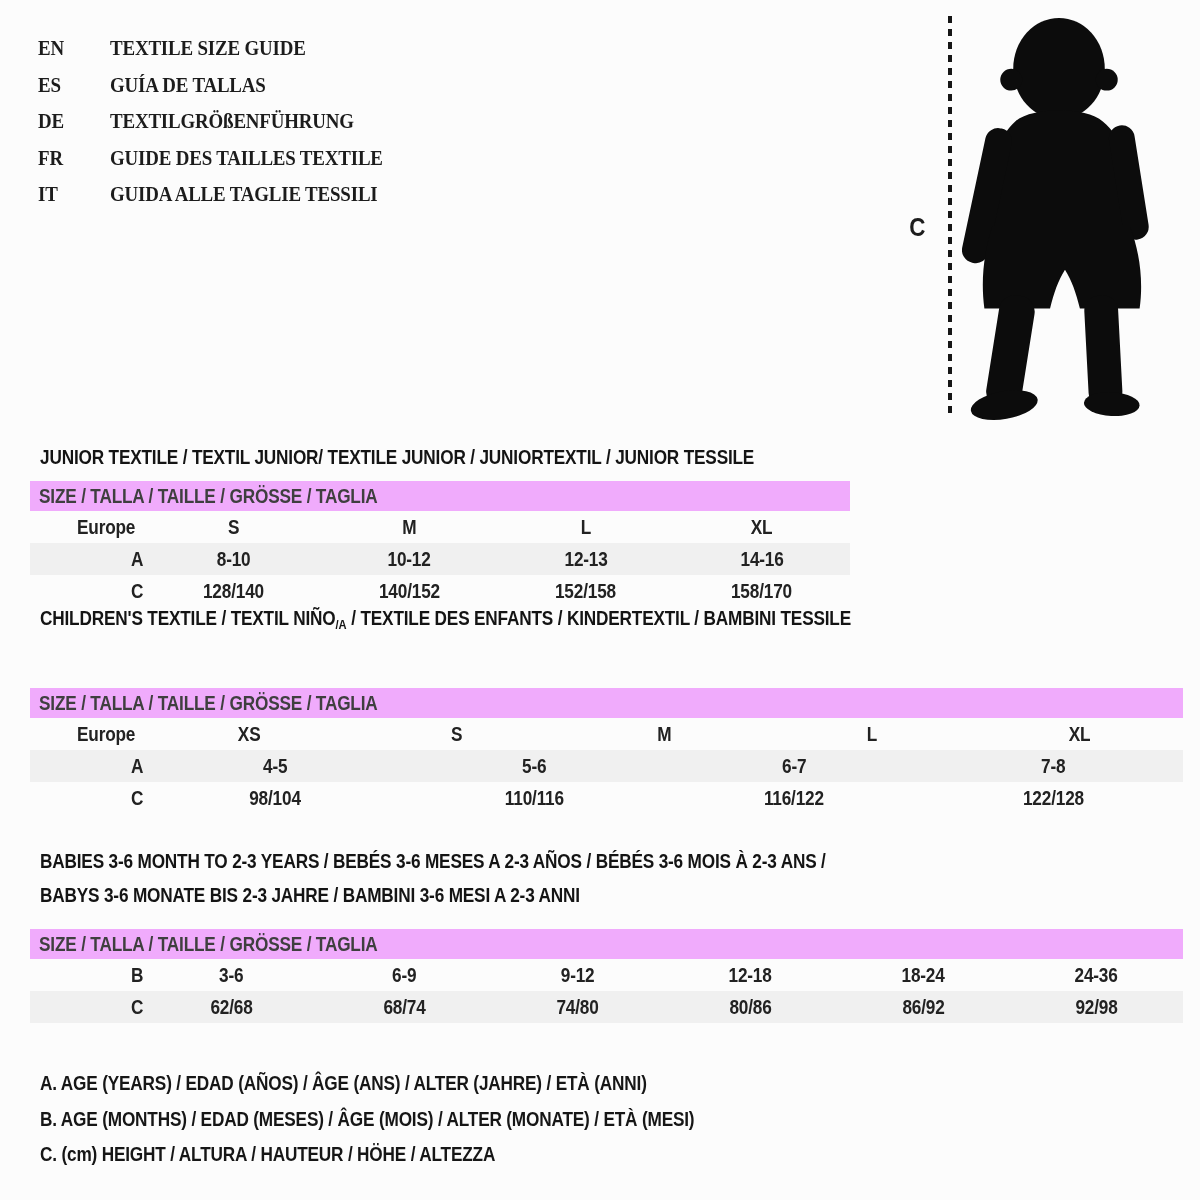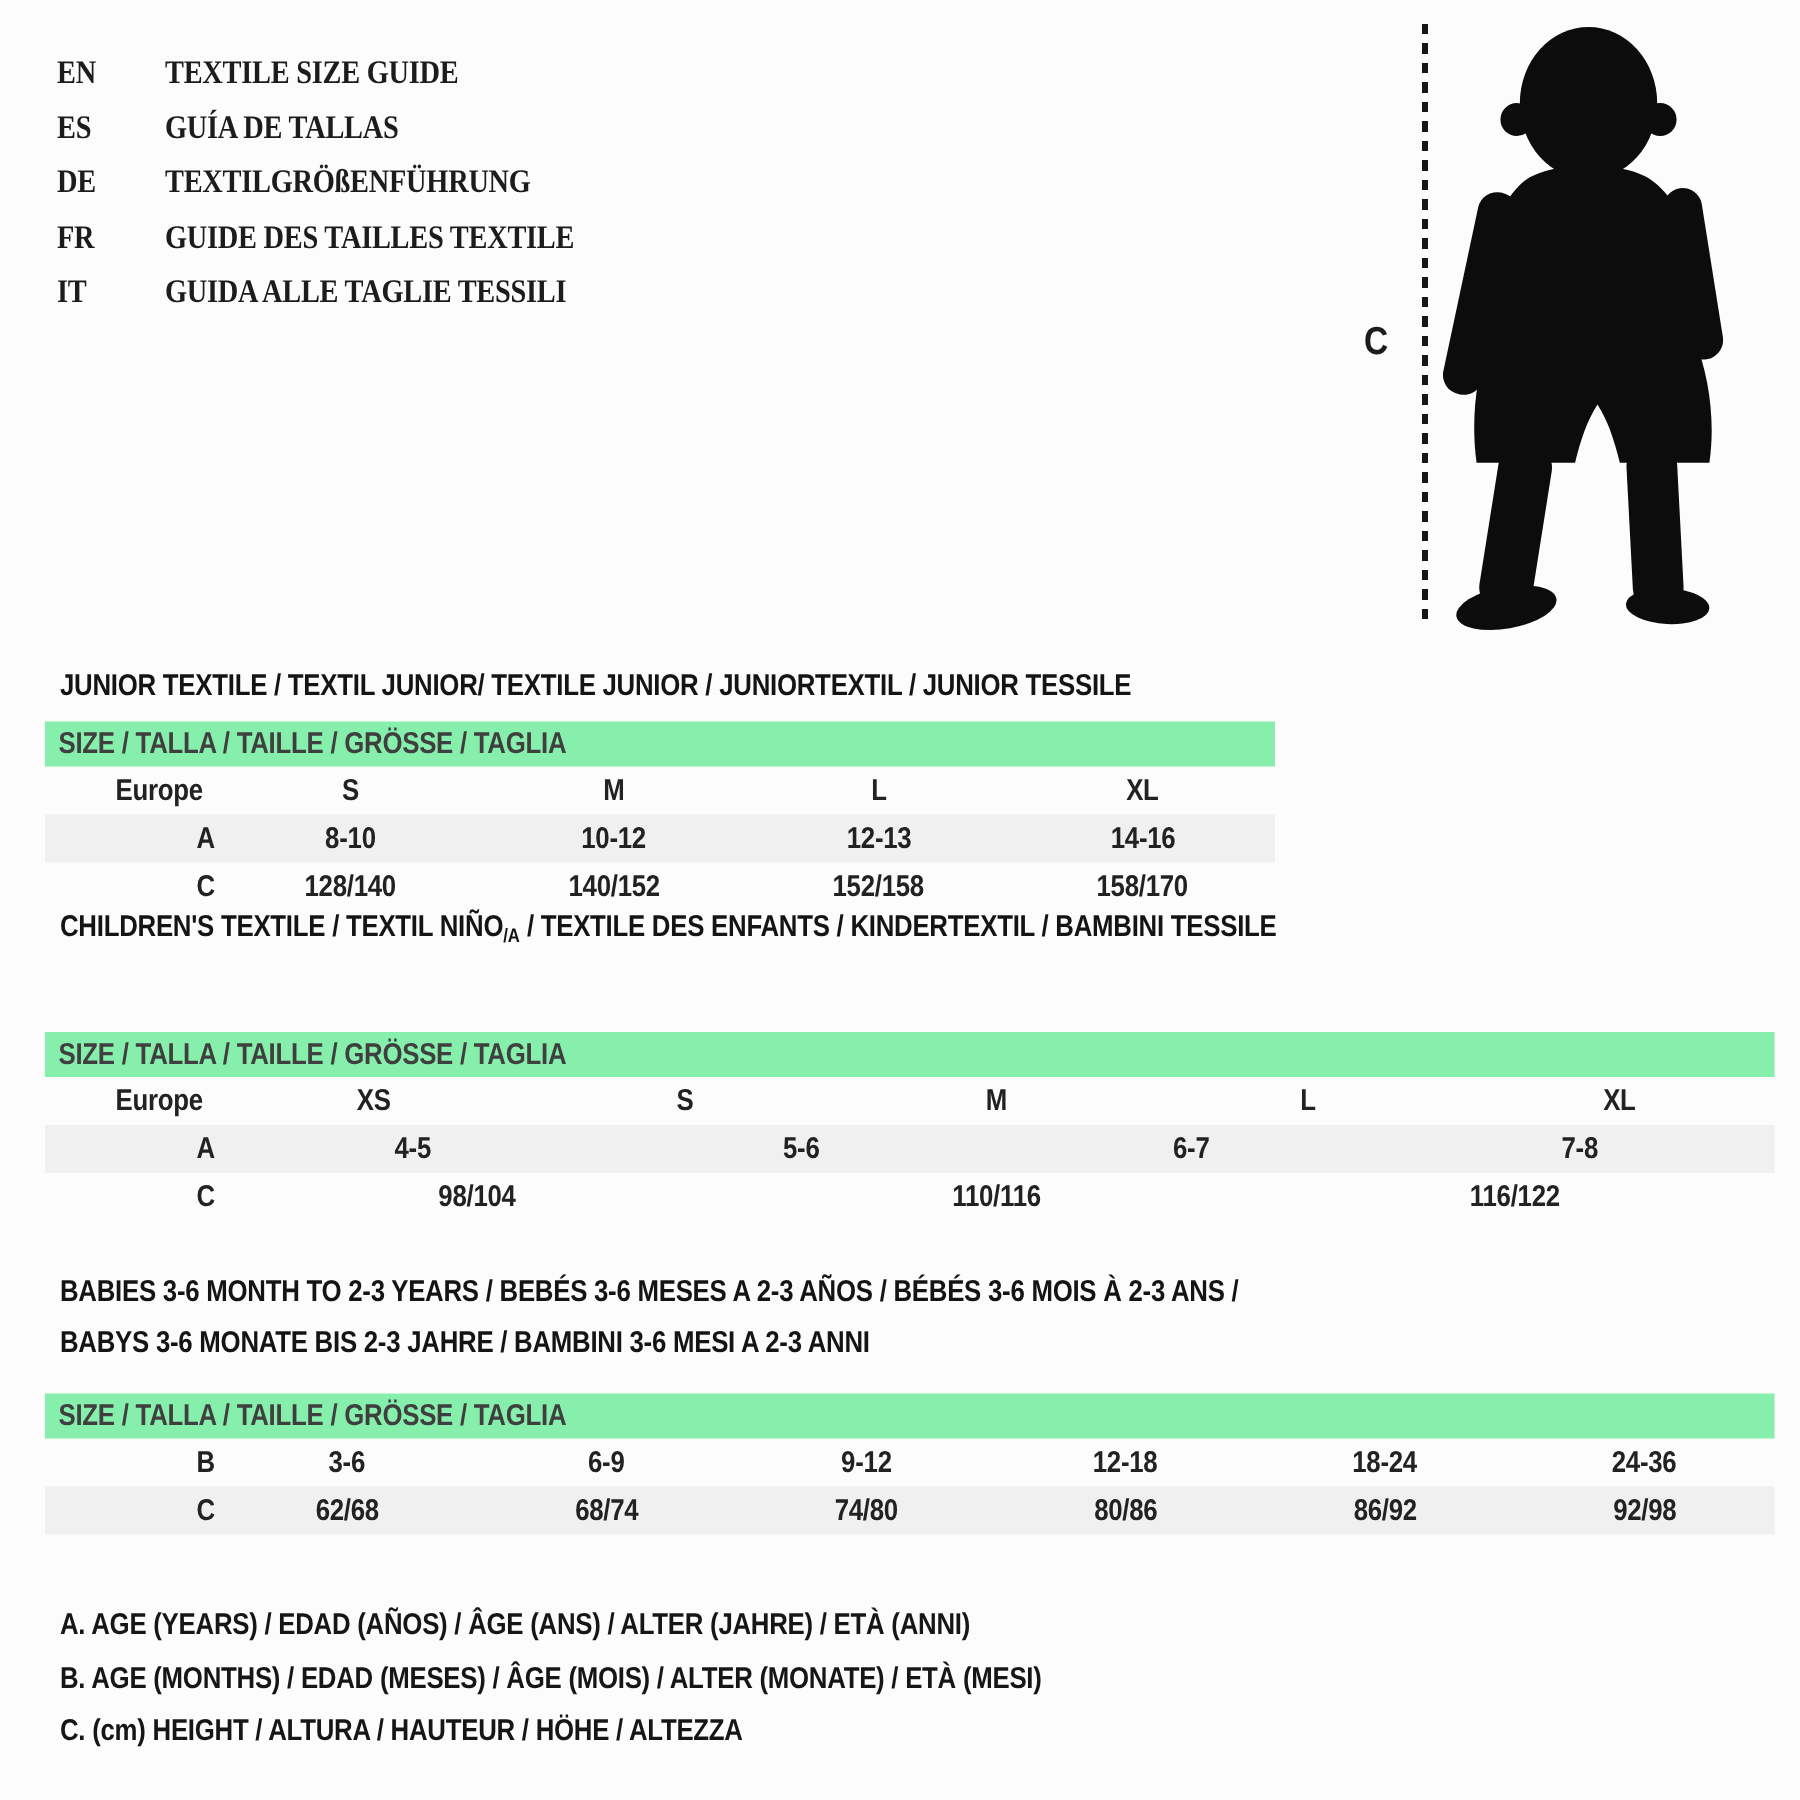--- a/index.html
+++ b/index.html
@@ -27,21 +27,21 @@
   }
   .c-label { left:908px; top:212px; font-size:26px; }
 
   
   .sec-title { font-size:20px; color:#141414; height:26px; line-height:26px; }
 
   
   .tbl { left:30px; }
   .thead {
     height:30px; line-height:31px; font-size:20px;
-    background:#86efac; color:#3f3f3f; padding-left:9px;
+    background:#f0abfc; color:#3f3f3f; padding-left:9px;
   }
   .trow { display:flex; height:32px; line-height:32px; font-size:20px; color:#222; }
   .trow.shaded { background:#f0f0f0; }
   .tlabel { width:105px; padding-left:10px; flex:none; text-align:right; }
   .tcell  { flex:1; text-align:center; }
 
   
   .legend { left:40px; top:1066px; }
   .legend-line { height:35.5px; line-height:35.5px; font-size:20px; color:#161616; }
 
@@ -137,20 +137,21 @@
     <div class="tcell"><span class="condc">4-5</span></div>
     <div class="tcell"><span class="condc">5-6</span></div>
     <div class="tcell"><span class="condc">6-7</span></div>
     <div class="tcell"><span class="condc">7-8</span></div>
   </div>
   <div class="trow">
     <div class="tlabel"><span class="cond">C</span></div>
     <div class="tcell"><span class="condc">98/104</span></div>
     <div class="tcell"><span class="condc">110/116</span></div>
     <div class="tcell"><span class="condc">116/122</span></div>
+    <div class="tcell"><span class="condc">122/128</span></div>
   </div>
 </div>
 
 <div class="abs sec-title" style="left:40px;top:848px">
   <span class="cond">BABIES 3-6 MONTH TO 2-3 YEARS / BEBÉS 3-6 MESES A 2-3 AÑOS / BÉBÉS 3-6 MOIS À 2-3 ANS /</span>
 </div>
 <div class="abs sec-title" style="left:40px;top:882px">
   <span class="cond">BABYS 3-6 MONATE BIS 2-3 JAHRE / BAMBINI 3-6 MESI A 2-3 ANNI</span>
 </div>
 <div class="abs tbl" style="top:929px;width:1153px">

